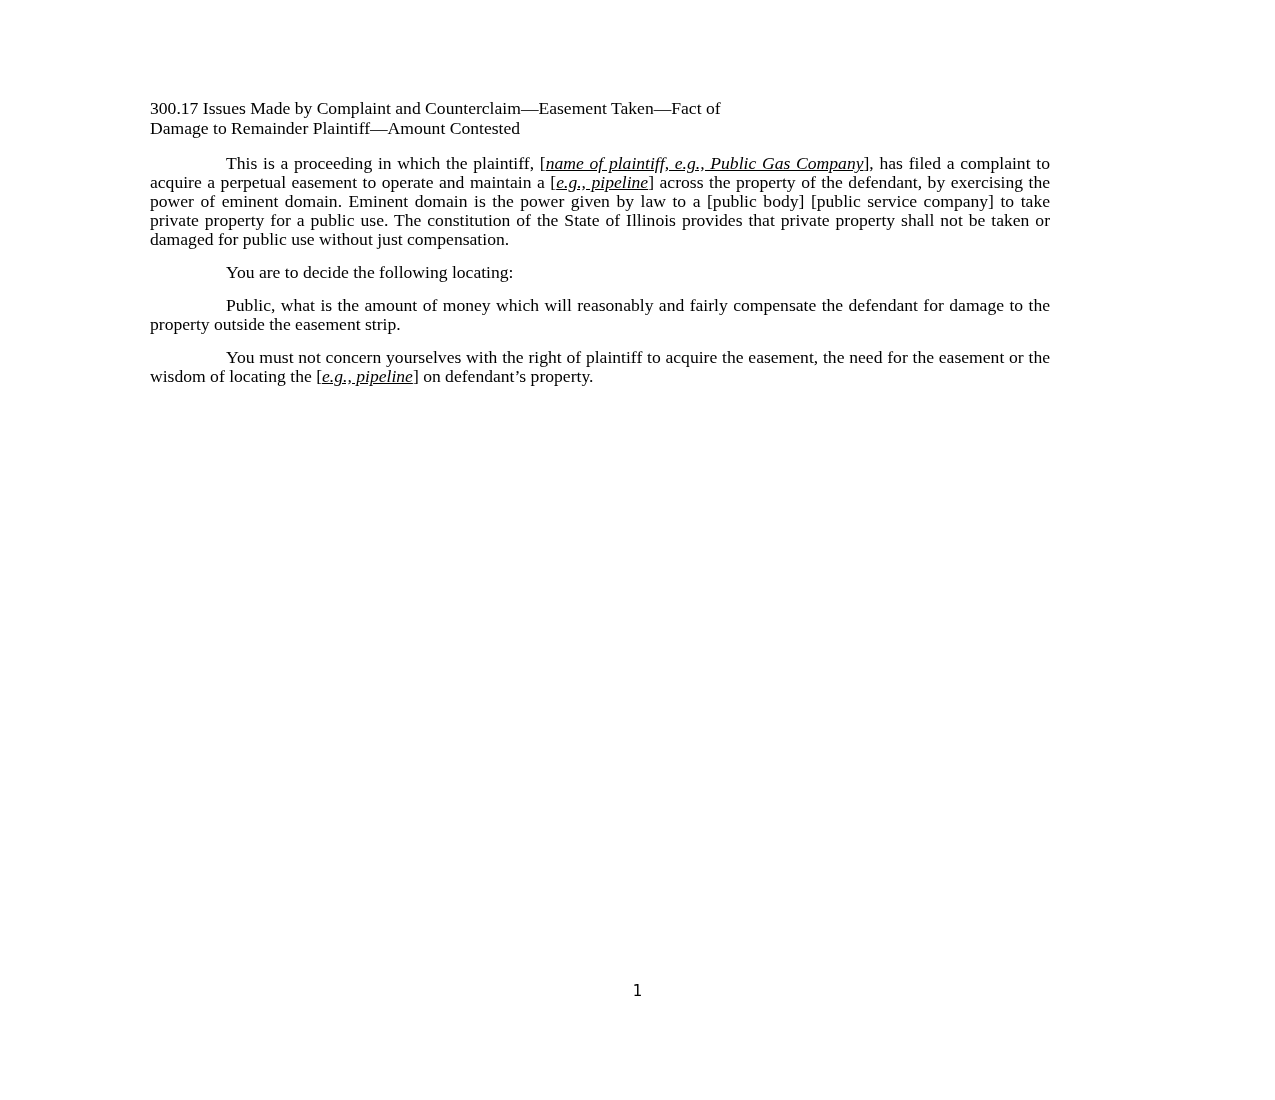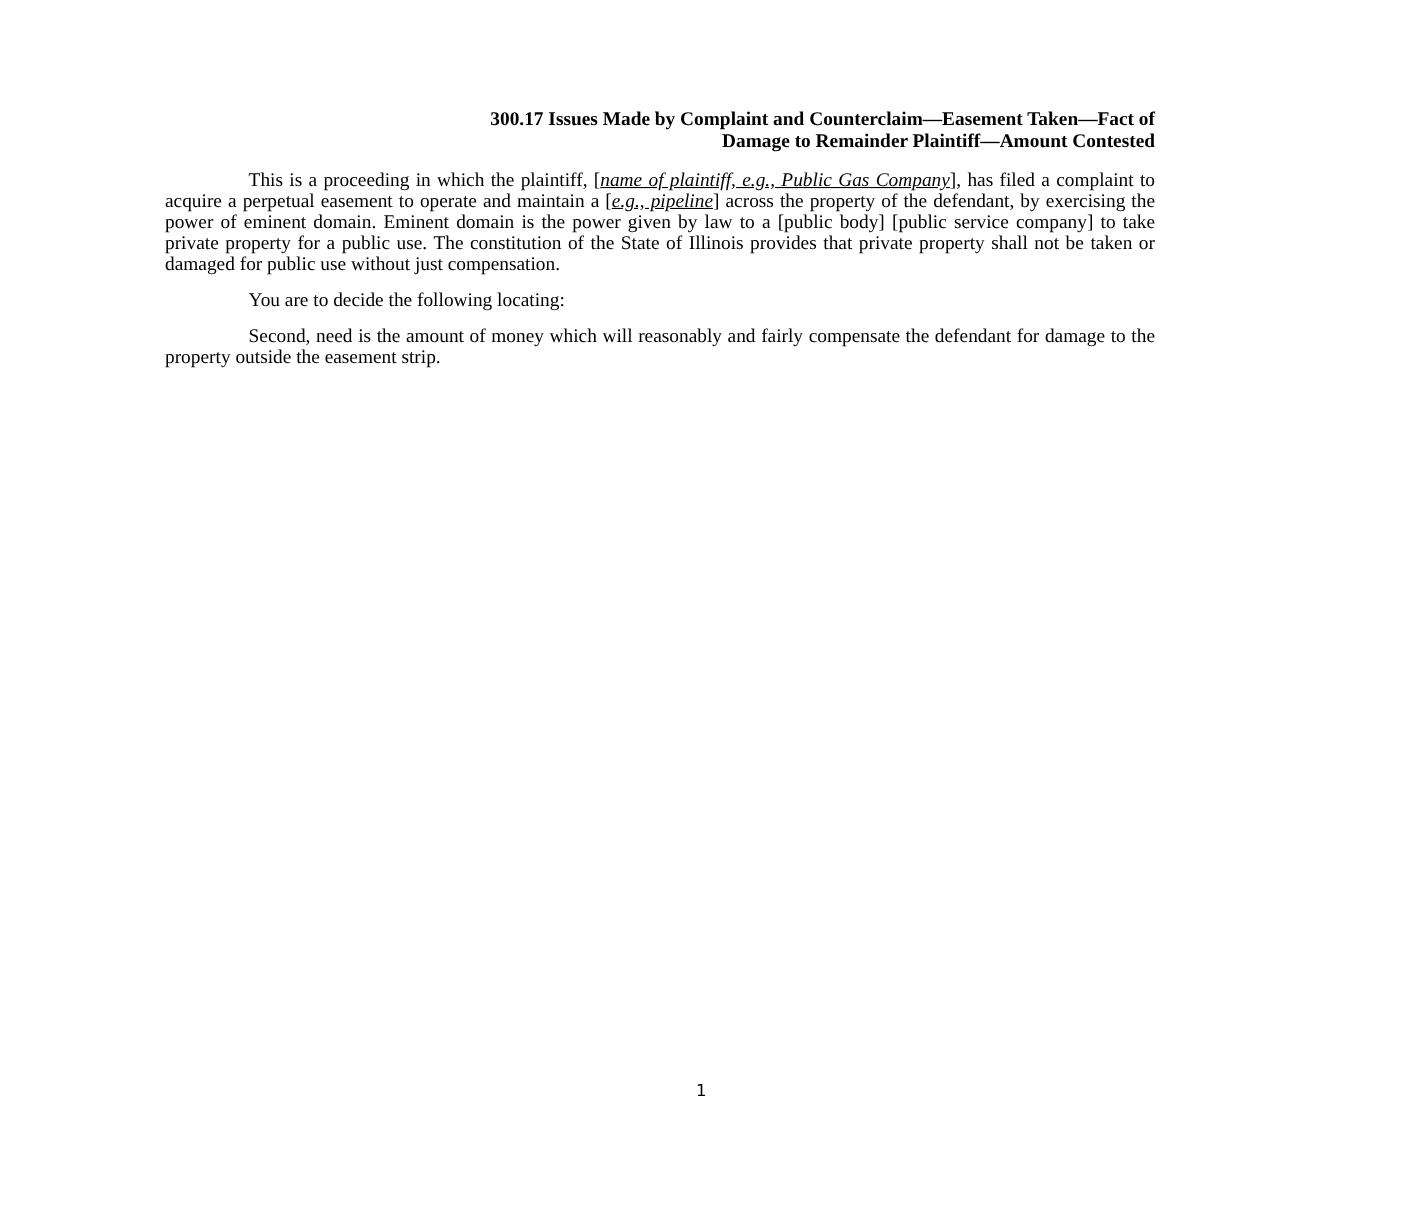--- a/index.html
+++ b/index.html
@@ -2,21 +2,21 @@
 <html><head>
 <meta charset="utf-8">
 <style>
   html, body { margin: 0; padding: 0; background: #ffffff; }
   body { width: 1275px; height: 1100px; position: relative; overflow: hidden; }
   .page {
     position: absolute; left: 150px; top: 99px; width: 900px;
     font-family: "Liberation Serif", serif; color: #000; font-size: 17.6px; line-height: 19px;
   }
   .title {
-    font-weight: bold; text-align: right; font-size: 17.6px; line-height: 19.5px;
+    font-weight: normal; text-align: left; font-size: 17.6px; line-height: 19.5px;
     margin: 0 0 16px 0;
   }
   .para { text-align: justify; text-indent: 76px; margin: 0 0 14px 0; }
   .para i { font-style: italic; text-decoration: underline; }
   .page-number {
     position: absolute; left: 0; width: 1275px; top: 982px; text-align: center;
     font-family: "DejaVu Sans", sans-serif; font-size: 15px; color: #000;
   }
 </style>
 </head>
@@ -32,18 +32,21 @@
     <span>This is a proceeding in which the plaintiff, [</span><i>name of plaintiff, e.g., Public Gas Company</i><span>], has filed a complaint to acquire a perpetual easement to operate and maintain a [</span><i>e.g., pipeline</i><span>] across the property of the defendant, by exercising the power of eminent domain. Eminent domain is the power given by law to a [public body] [public service company] to take private property for a public use. The constitution of the State of Illinois provides that private property shall not be taken or damaged for public use without just compensation.</span>
   </p>
 
 
   <p class="para">
     <span>You are to decide the following locating:</span>
   </p>
 
 
   <p class="para">
-    <span>Second, need is the amount of money which will reasonably and fairly compensate the defendant for damage to the property outside the easement strip.</span>
+    <span>Public, what is the amount of money which will reasonably and fairly compensate the defendant for damage to the property outside the easement strip.</span>
   </p>
 
+  <p class="para">
+    <span>You must not concern yourselves with the right of plaintiff to acquire the easement, the need for the easement or the wisdom of locating the [</span><i>e.g., pipeline</i><span>] on defendant’s property.</span>
+  </p>
 </div>
 
 <div class="page-number">1</div>
 
 </body></html>

